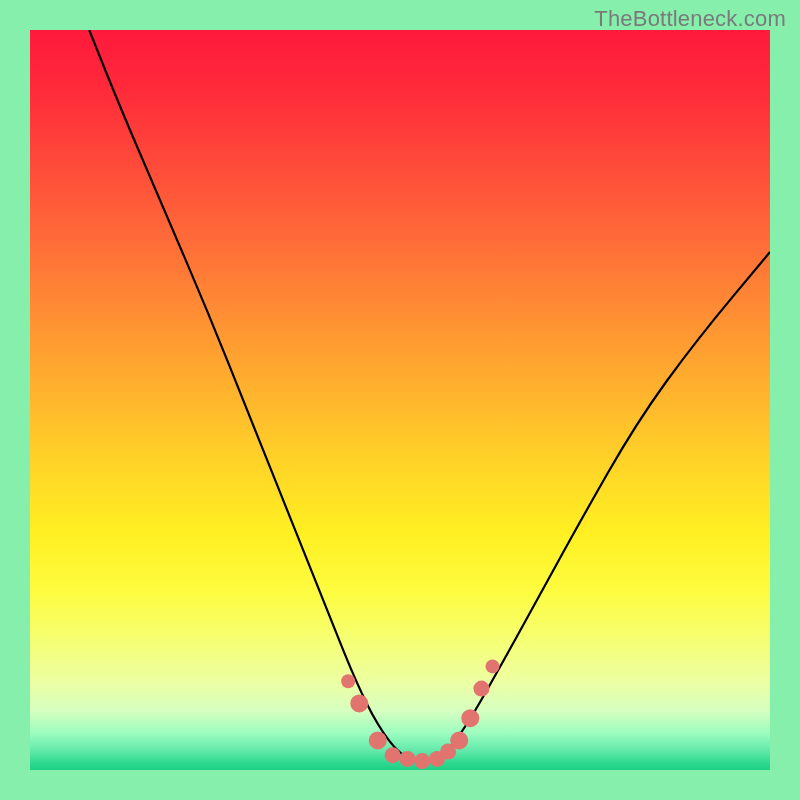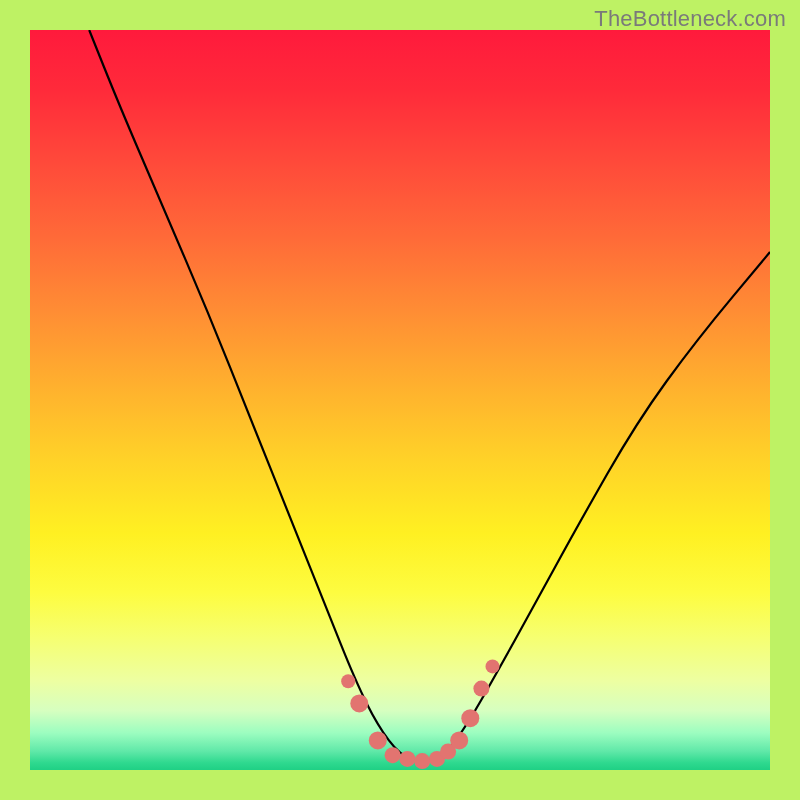--- a/index.html
+++ b/index.html
@@ -10,21 +10,21 @@
     background: #000;
     overflow: hidden;
     font-family: Arial, Helvetica, sans-serif;
   }
   .frame {
     position: absolute;
     top: 0;
     left: 0;
     width: 800px;
     height: 800px;
-    background: #bef264;
+    background: #86efac;
   }
   .plot-area {
     position: absolute;
     top: 30px;
     left: 30px;
     width: 740px;
     height: 740px;
     overflow: hidden;
   }
   .gradient {

